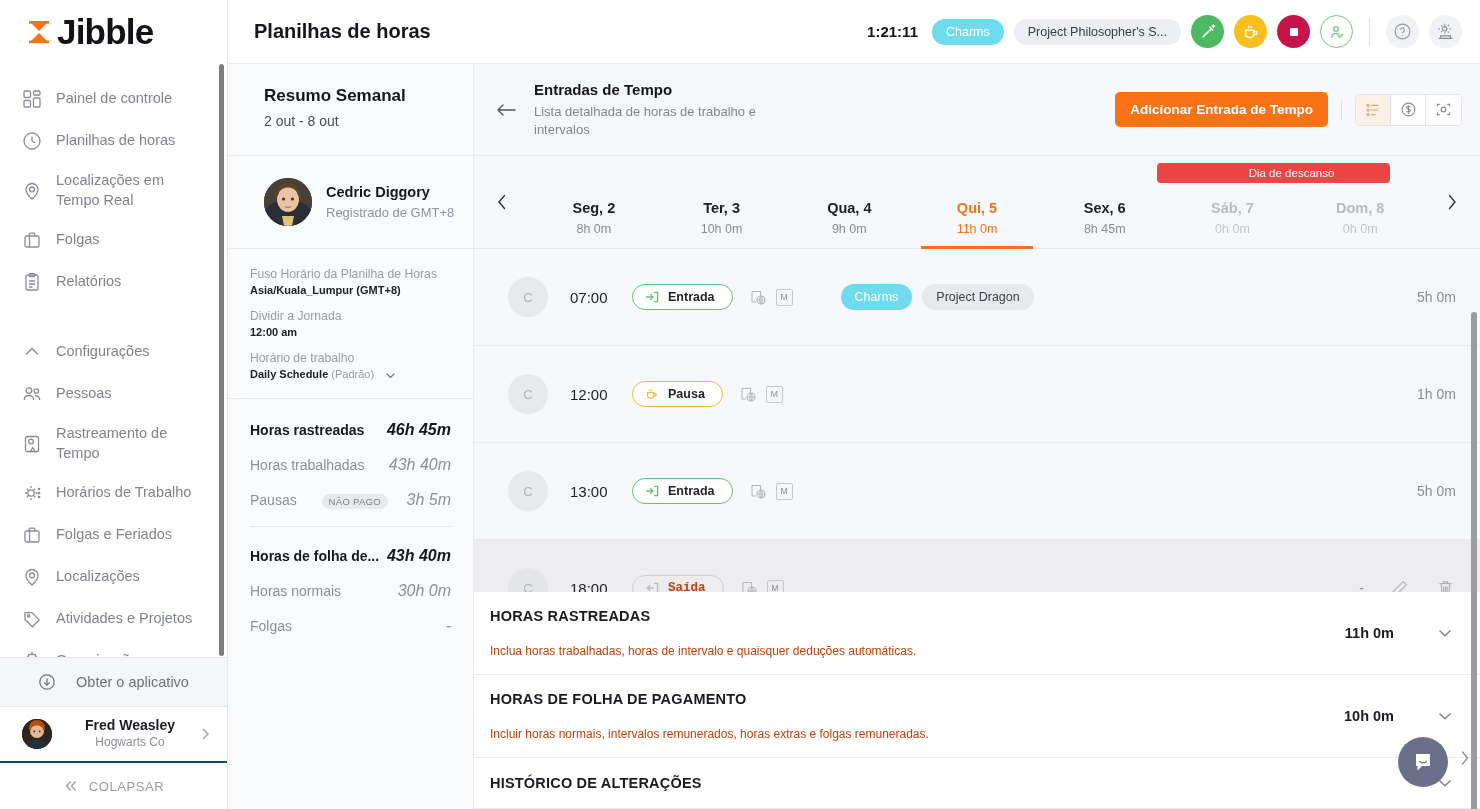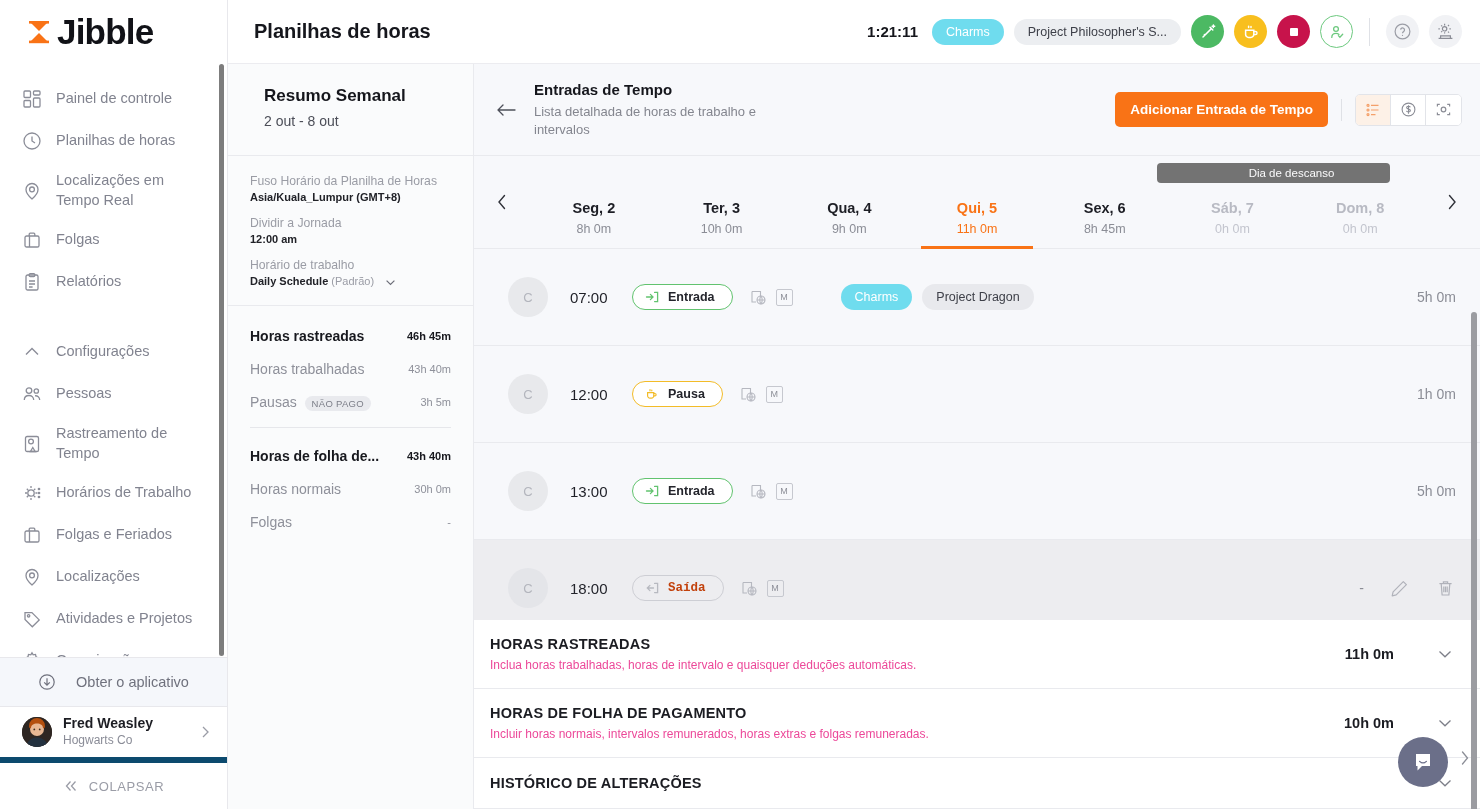--- a/index.html
+++ b/index.html
@@ -83,22 +83,23 @@
     display: flex; align-items: center; justify-content: center;
     gap: 20px;
     cursor: pointer;
   }
   .get-app .lb { font-size: 14.5px; color: #6f717d; }
   .user-row {
     flex: 0 0 auto;
     height: 56px;
     display: flex; align-items: center;
     padding: 0 14px 0 22px;
-    border-bottom: 6px solid #0c4a6e;
+    border-bottom: 2px solid #0c4a6e;
     cursor: pointer;
+    text-align: center;
   }
   .avatar-sm {
     width: 30px; height: 30px; border-radius: 50%;
     margin-right: 11px; flex: 0 0 30px;
     overflow: hidden;
     background: #3b2d26;
     position: relative;
   }
   .user-meta { flex: 1 1 auto; min-width: 0; }
   .user-name { font-size: 14px; font-weight: bold; color: #1c1d23; line-height: 1.25; }
@@ -190,30 +191,30 @@
   .lp-info { padding: 18px 20px 14px 22px; border-bottom: 1px solid #e9eaee; }
   .info-lab { font-size: 12.2px; color: #9a9ca5; margin-bottom: 3px; }
   .info-val { font-size: 11px; font-weight: bold; color: #212228; margin-bottom: 13px; }
   .info-val .muted { font-weight: normal; color: #9a9ca5; }
   .lp-stats { padding: 22px 22px 18px 22px; }
   .stat-row {
     display: flex; align-items: center; justify-content: space-between;
     margin-bottom: 17px;
   }
   .stat-row .k { font-size: 14px; color: #8e909a; }
-  .stat-row .v { font-size: 11px; color: #8e909a; }
+  .stat-row .v { font-size: 16px; color: #8e909a; font-style: italic; }
   .stat-row.bold .k, .stat-row.bold .v { color: #17181e; font-weight: bold; }
   .stat-row .k.clip {
     max-width: 140px; overflow: hidden;
     text-overflow: ellipsis; white-space: nowrap;
   }
   .tag-unpaid {
     background: #e9eaee; color: #7c7e88;
     font-size: 9.5px; padding: 2px 7px; border-radius: 9px;
-    margin-left: 4px; letter-spacing: 0.3px; white-space: nowrap;
+    margin-left: 21px; letter-spacing: 0.3px; white-space: nowrap;
   }
   .hr-light { height: 1px; background: #e6e7eb; margin: 5px 0 20px 0; }
 
   
   .rpanel { flex: 1 1 auto; display: flex; flex-direction: column; min-width: 0; position: relative; }
   .rp-head {
     background: #f7f8fb;
     height: 92px; flex: 0 0 92px;
     display: flex; align-items: center;
     padding: 0 18px 0 16px;
@@ -272,21 +273,21 @@
   .day.dim .dn { color: #b8bac3; margin-top: 40px; }
   .day.dim .dh { color: #c3c5ce; }
   .day.active::after {
     content: ""; position: absolute; left: 6%; right: 6%; bottom: -1px;
     height: 3px; background: #f97316;
   }
   .rest-badge {
     position: absolute;
     left: 683px; top: 7px;
     width: 233px; height: 20px;
-    background: #737373; border-radius: 4px;
+    background: #ef4444; border-radius: 4px;
     display: flex; align-items: center; justify-content: center;
     font-size: 11.5px; color: #fbfbfc; padding-left: 36px;
   }
 
   
   .entries { flex: 1 1 auto; overflow: hidden; background: #f7f8fb; }
   .entry {
     display: flex; align-items: center;
     height: 97px;
     padding: 0 24px 0 34px;
@@ -340,21 +341,21 @@
   .summary { background: #fff; }
   .sum-row {
     display: flex; align-items: center;
     padding: 16px 24px 16px 16px;
     border-bottom: 1px solid #e9eaee;
     min-height: 68px;
     cursor: pointer;
   }
   .sum-left { flex: 1 1 auto; min-width: 0; }
   .sum-t { font-size: 14.5px; font-weight: bold; color: #1b1c22; letter-spacing: 0.2px; }
-  .sum-d { font-size: 12px; color: #ec4899; margin-top: 6px; }
+  .sum-d { font-size: 12px; color: #c2410c; margin-top: 20px; }
   .sum-v { font-size: 14.5px; font-weight: bold; color: #1b1c22; margin-right: 40px; }
   .chev { width: 22px; height: 22px; color: #7d7f89; display: flex; align-items: center; justify-content: center; }
 
   
   .right-scrollbar {
     position: absolute; right: 3px; top: 248px;
     width: 6px; height: 520px; background: #9b9ca1; border-radius: 3px;
     z-index: 8;
   }
   .chat-fab {
@@ -634,20 +635,38 @@
     </header>
 
     <div class="body-area">
 
       <section class="lpanel">
         <div class="lp-head">
           <div class="lp-title">Resumo Semanal</div>
           <div class="lp-sub">2 out - 8 out</div>
         </div>
 
+        <div class="lp-person">
+          <span class="avatar-lg">
+            <svg width="48" height="48" viewBox="0 0 48 48">
+              <rect width="48" height="48" fill="#4a4038"></rect>
+              <path d="M0 34c6-10 14-12 24-12s18 2 24 12v14H0z" fill="#2a2f35"></path>
+              <ellipse cx="24" cy="21" rx="11" ry="13" fill="#e9c3a2"></ellipse>
+              <path d="M11 18c1-9 6-13 13-13s12 4 13 13c-1.5 1-3 .5-3.5-2-1-4-5-6.5-9.5-6.5S15.5 12 14.5 16c-.5 2.5-2 3-3.5 2z" fill="#5d4128"></path>
+              <circle cx="19.6" cy="21" r="1.5" fill="#3c2d1e"></circle>
+                <circle cx="28.4" cy="21" r="1.5" fill="#3c2d1e"></circle>
+              <path d="M21 28.5c2 1.3 4 1.3 6 0" fill="none" stroke="#b07c5e" stroke-width="1.2"></path>
+              <path d="M18 38h12l-2 10h-8z" fill="#d9c27d"></path>
+            </svg>
+          </span>
+          <span>
+            <span class="p-name" style="display:block">Cedric Diggory</span>
+            <span class="p-sub" style="display:block">Registrado de GMT+8</span>
+          </span>
+        </div>
 
         <div class="lp-info">
           <div class="info-lab">Fuso Horário da Planilha de Horas</div>
           <div class="info-val">Asia/Kuala_Lumpur (GMT+8)</div>
           <div class="info-lab">Dividir a Jornada</div>
           <div class="info-val">12:00 am</div>
           <div class="info-lab">Horário de trabalho</div>
           <div class="info-val" style="margin-bottom:2px">
             <span>Daily Schedule</span>
             <span class="muted">(Padrão)</span>

